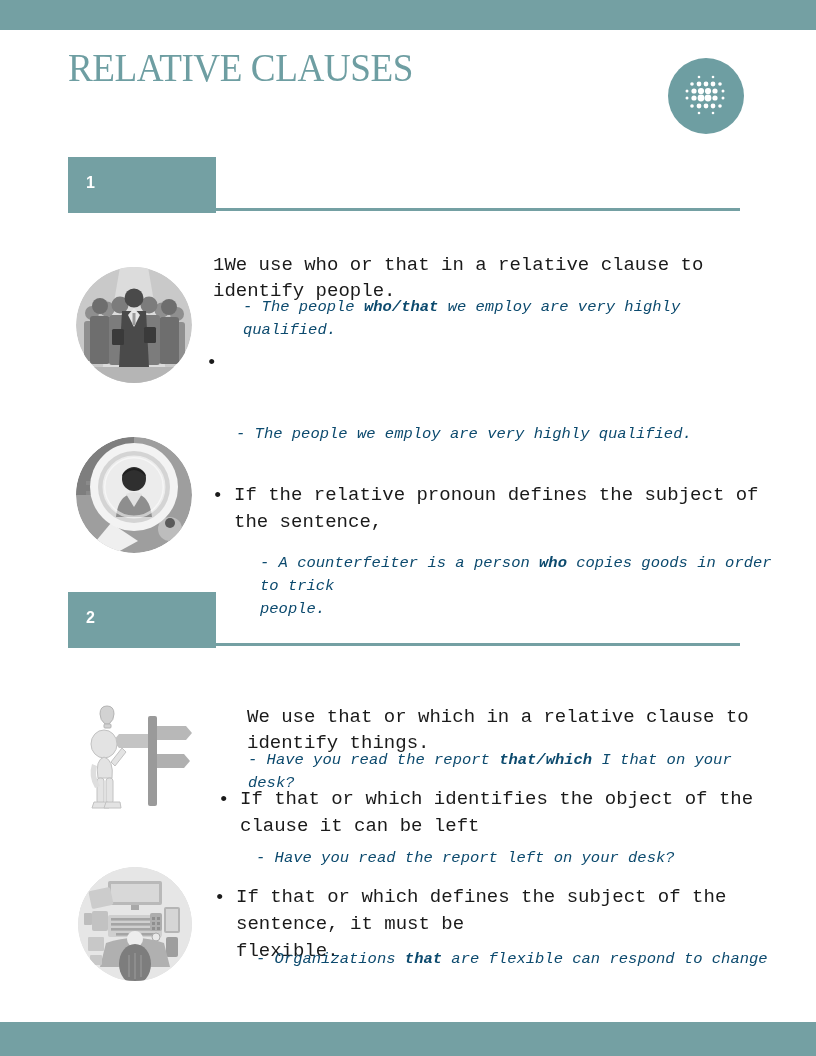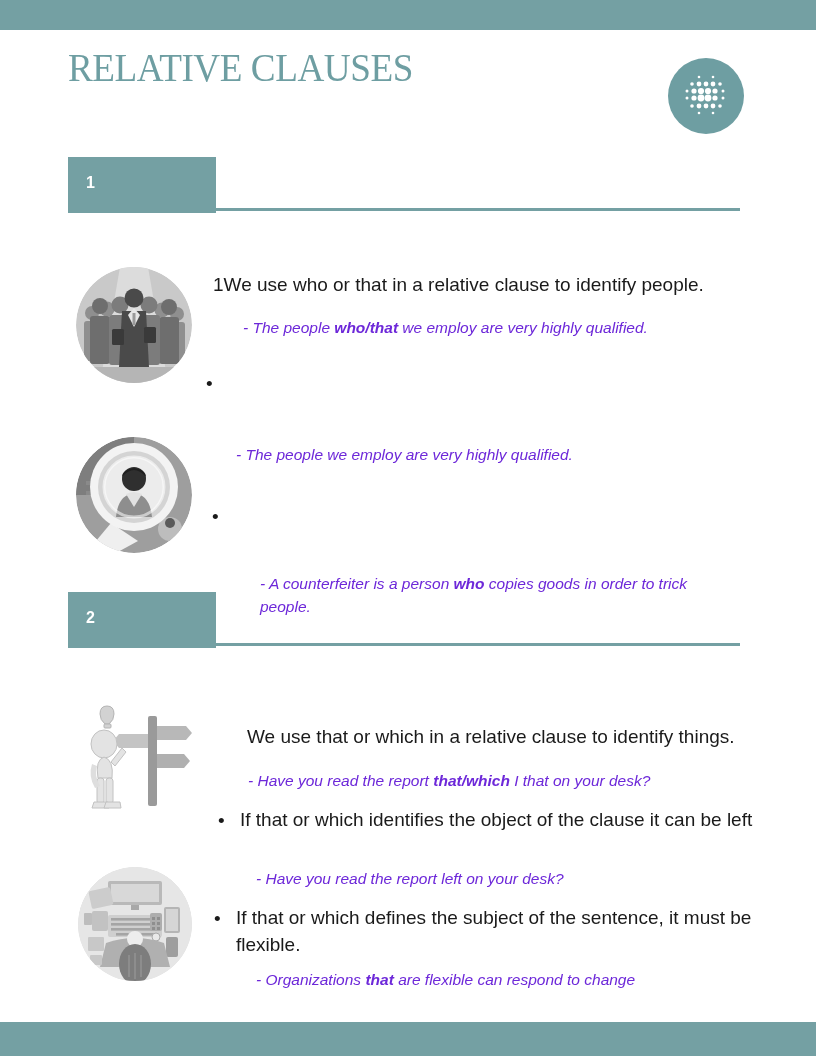--- a/index.html
+++ b/index.html
@@ -108,33 +108,32 @@
     overflow: hidden;
   }
   .illus.round {
     border-radius: 50%;
   }
   .illus svg { display: block; }
 
   
   .tline {
     position: absolute;
-    font-family: Liberation Sans, sans-serif;
+    font-family: Liberation Mono, monospace;
     color: #1a1a1a;
-    margin-top: 20px;
   }
   .lead {
     font-size: 19px;
     line-height: 26px;
   }
   .example {
     font-style: italic;
     font-size: 15.5px;
     line-height: 23px;
-    color: #6d28d9;
+    color: #0c4a6e;
   }
   .example b { font-style: italic; font-weight: bold; }
   .bullet {
     font-size: 19px;
     line-height: 27px;
   }
   .bullet .dot {
     position: absolute;
     left: -22px;
     top: 1px;
@@ -260,20 +259,21 @@
 <div class="tline bullet" style="left:228px; top:349px; width:560px;">
   <span class="dot">•</span>
 </div>
 
 <div class="tline example" style="left:236px; top:423px; width:520px;">
   <span>- The people we employ are very highly qualified.</span>
 </div>
 
 <div class="tline bullet" style="left:234px; top:482px; width:560px;">
   <span class="dot">•</span>
+  <div>If the relative pronoun defines the subject of the sentence,</div>
 </div>
 
 <div class="tline example" style="left:260px; top:552px; width:520px;">
   <span>- A counterfeiter is a person </span><b>who</b><span> copies goods in order to trick</span>
   <div>people.</div>
 </div>
 
 <div class="section-head" id="section-head-2">
   <div class="numbox">
     <span>2</span>

